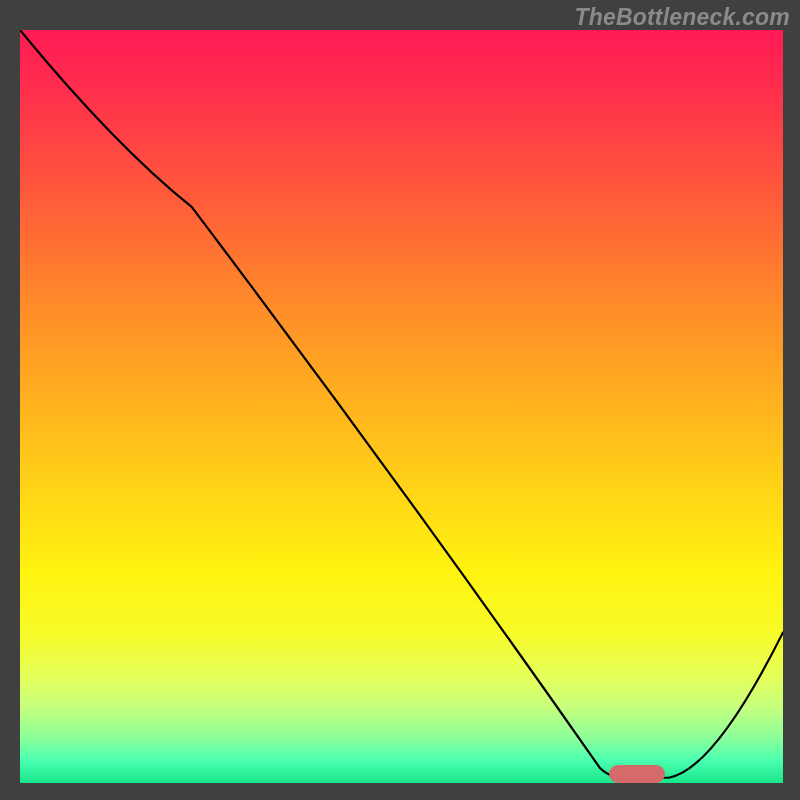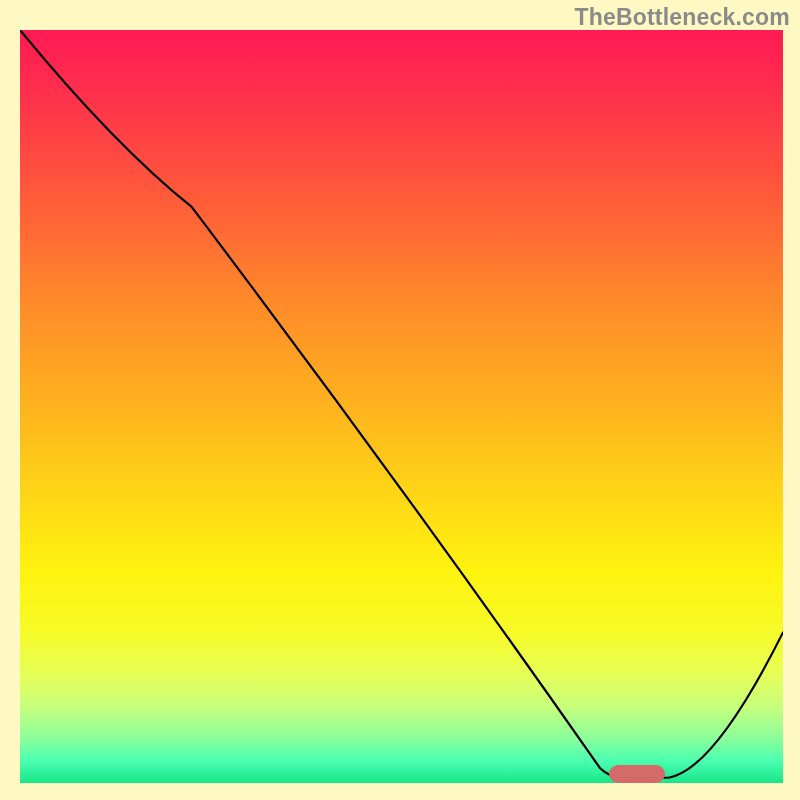--- a/index.html
+++ b/index.html
@@ -7,21 +7,22 @@
     padding: 0;
     width: 800px;
     height: 800px;
     overflow: hidden;
     background: #fff;
   }
   .frame {
     position: relative;
     width: 800px;
     height: 800px;
-    background: #fef9c3;
+    background: #404040;
+    font-style: italic;
   }
   .plot-area {
     position: absolute;
     left: 20px;
     top: 30px;
     width: 763px;
     height: 753px;
     overflow: hidden;
   }
   .gradient {

